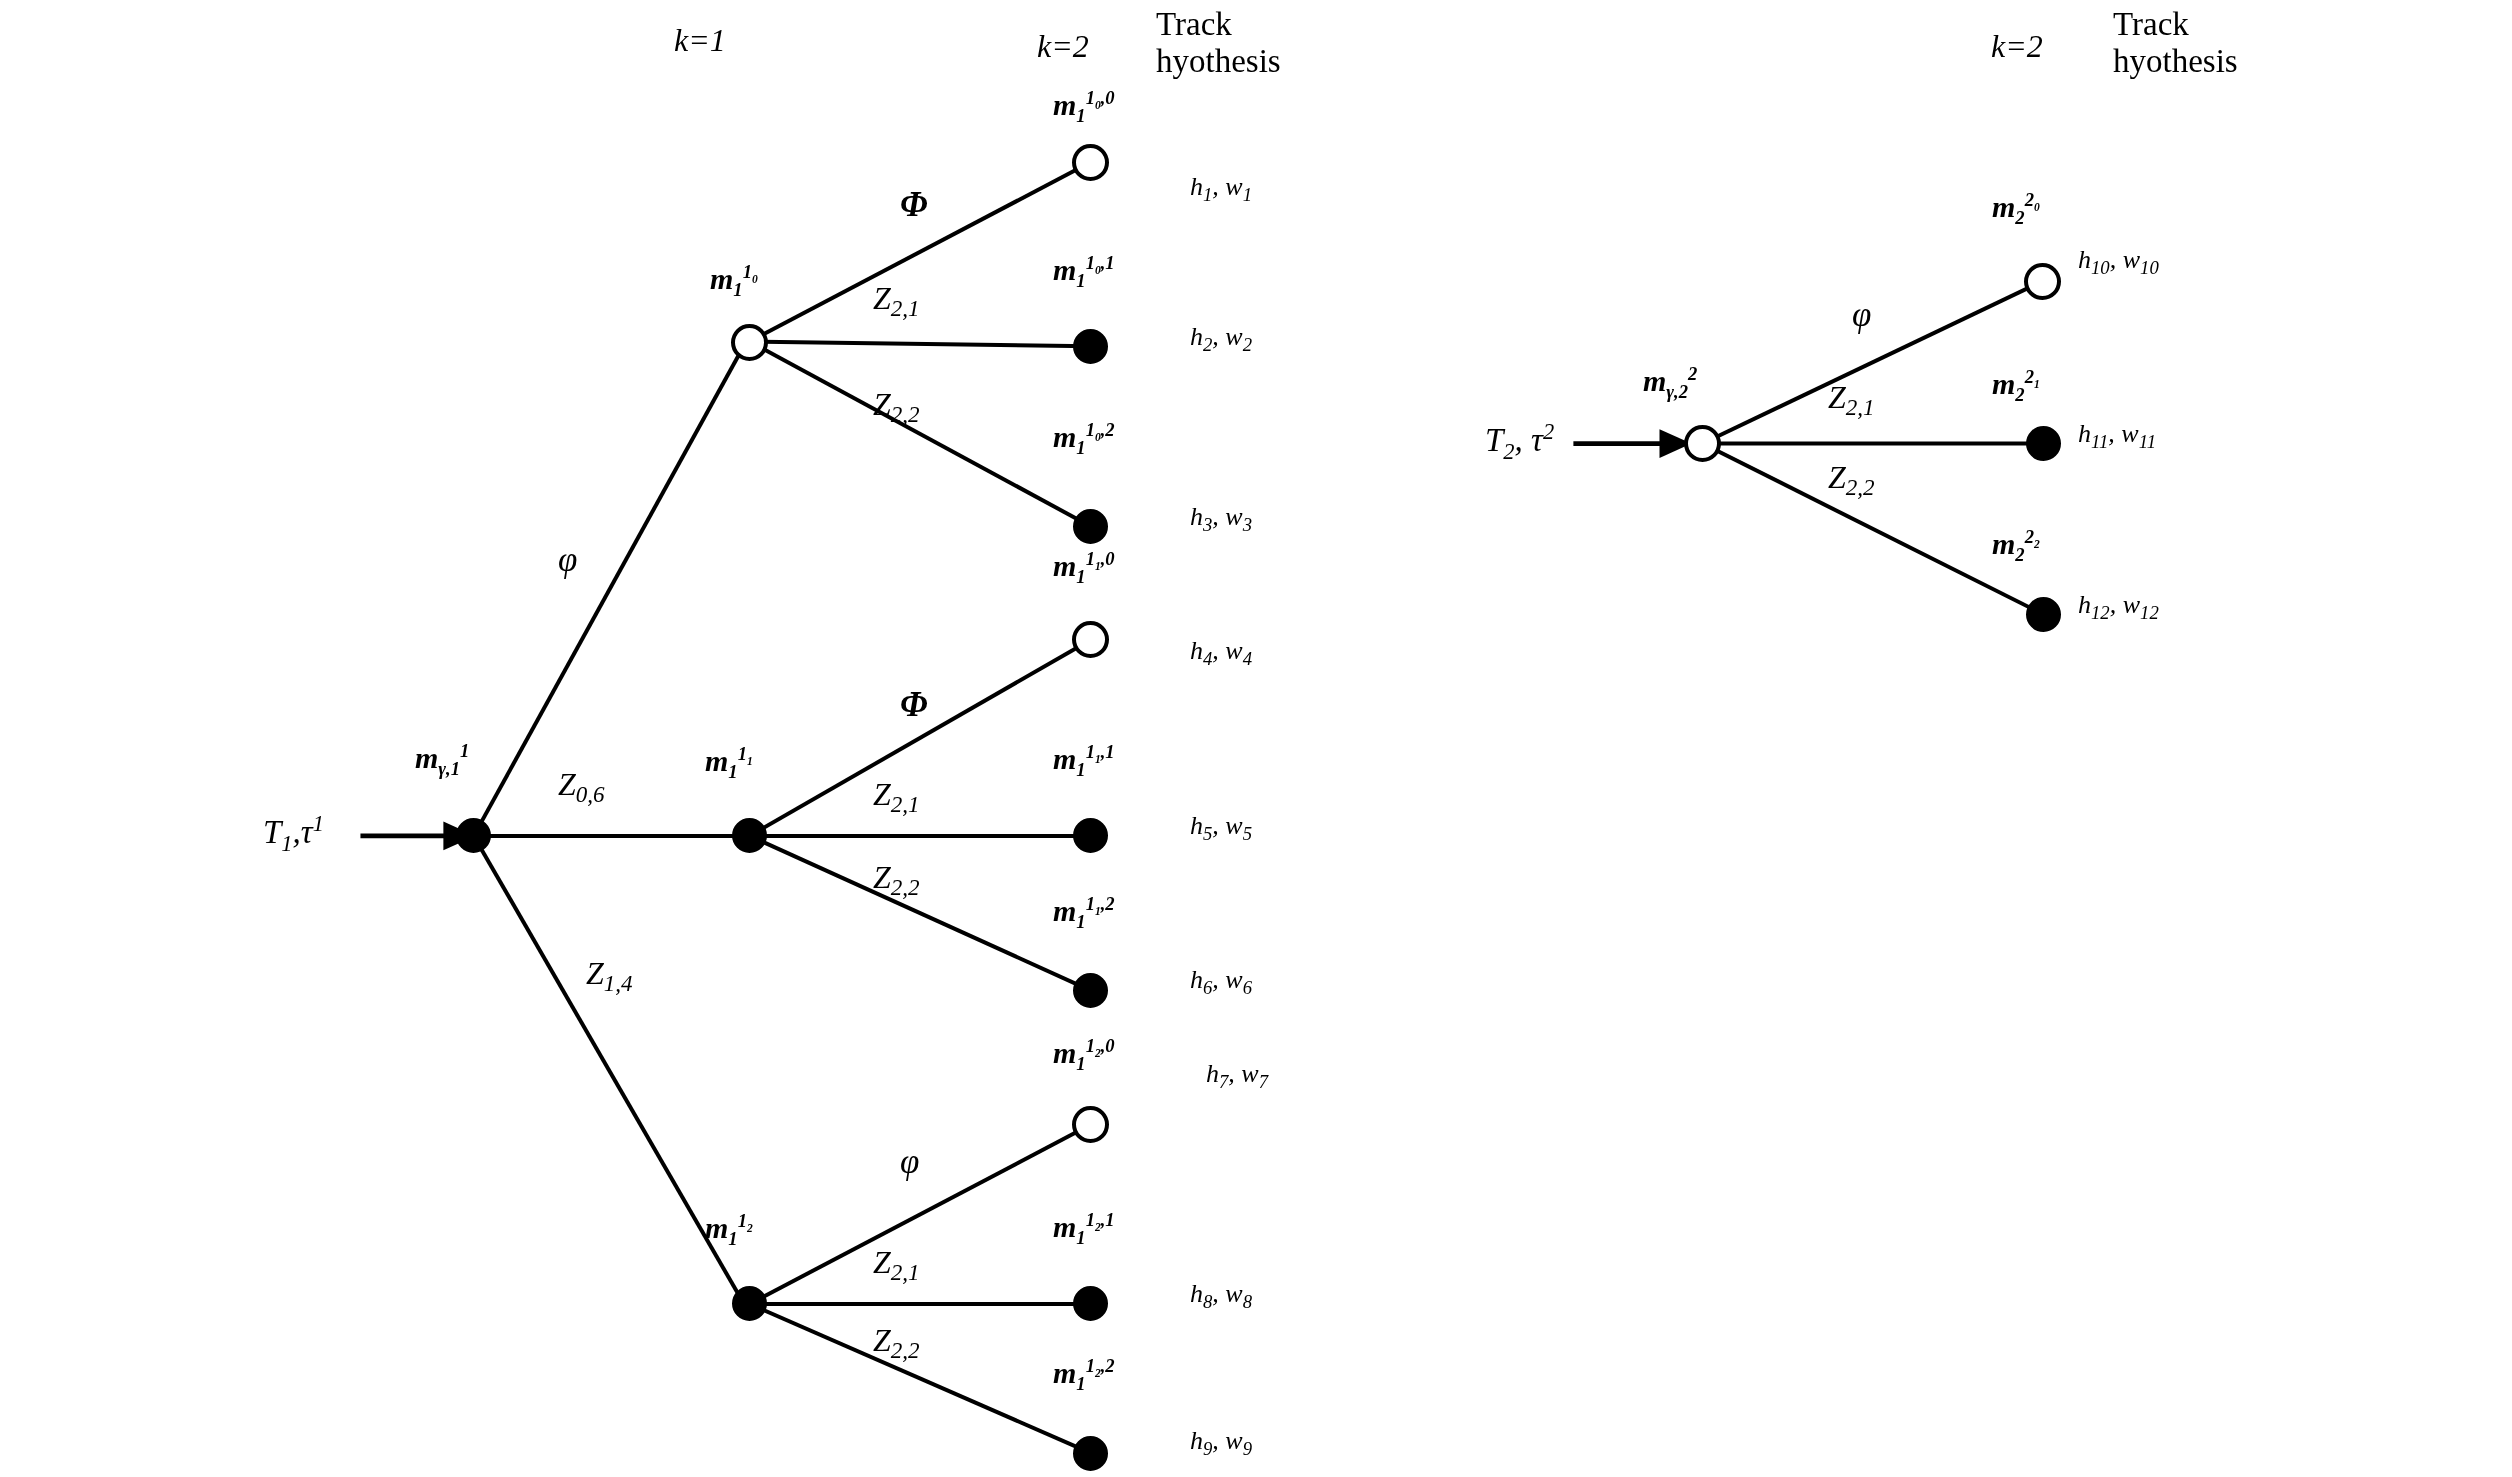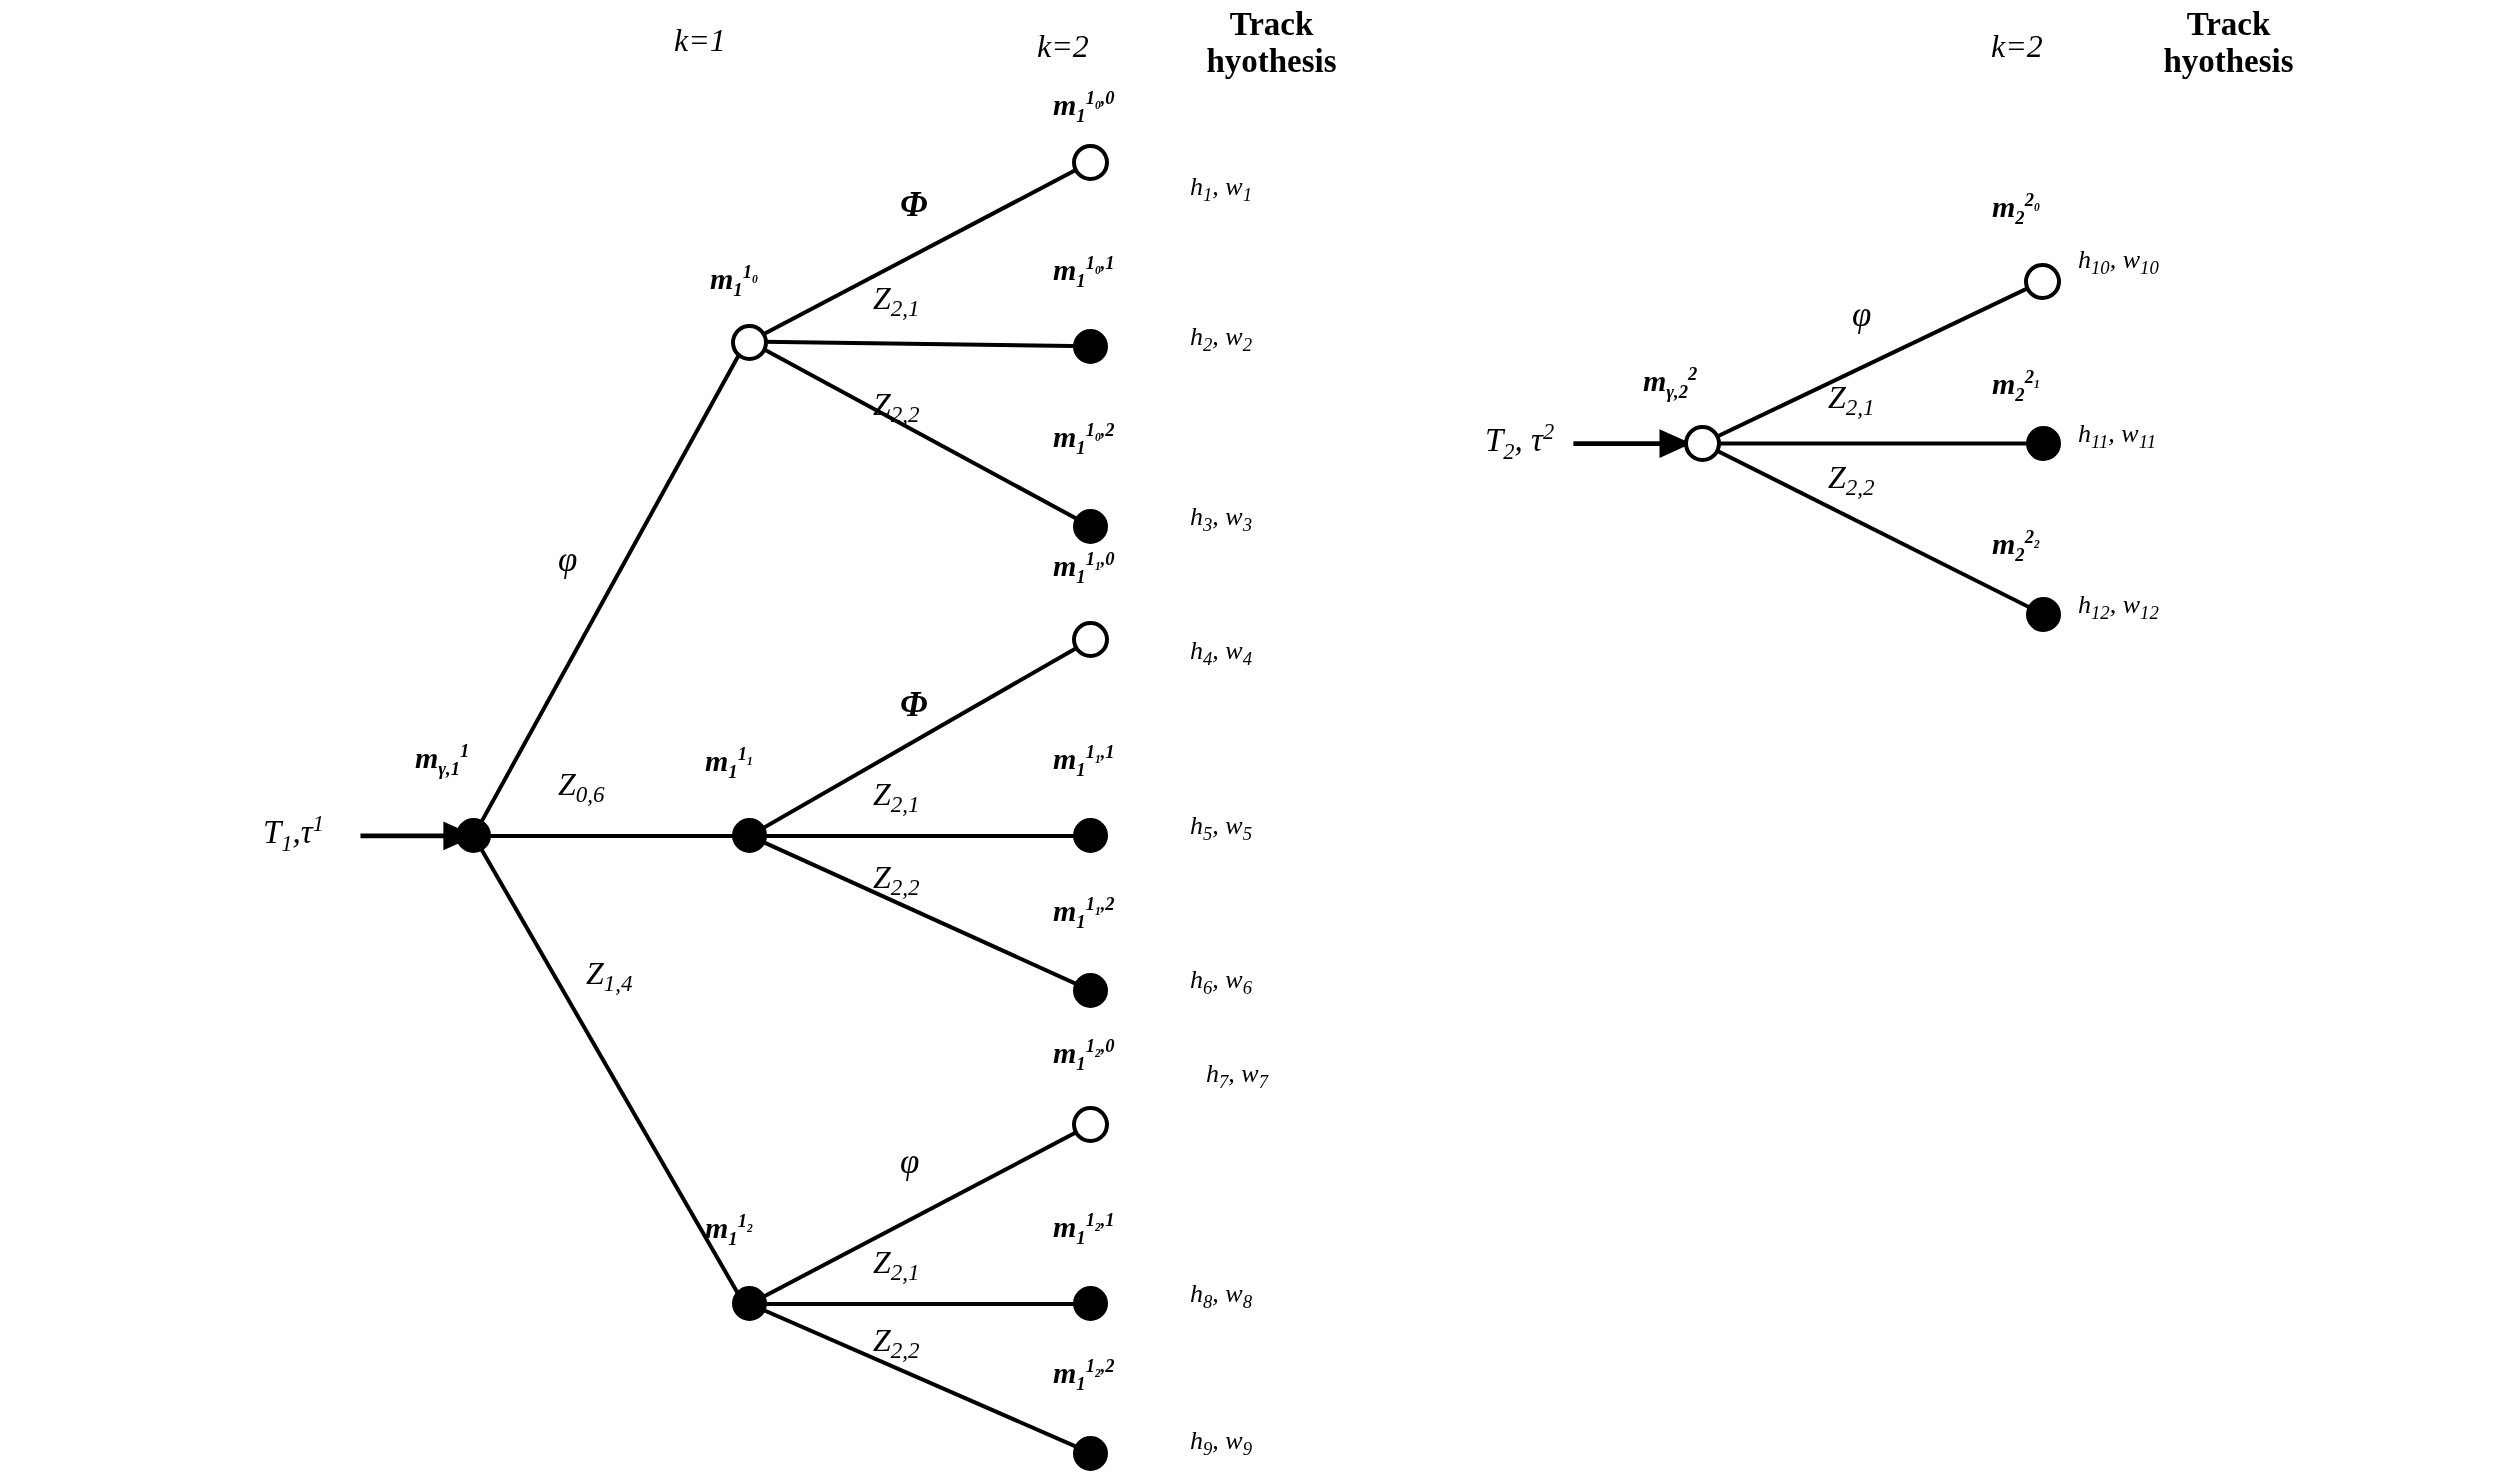--- a/index.html
+++ b/index.html
@@ -29,24 +29,23 @@
     position: absolute;
     white-space: nowrap;
     line-height: 1;
   }
   .colhead {
     font-style: italic;
     font-size: 32px;
   }
   .trackhead {
     font-size: 33px;
-    text-align: center;
+    text-align: left;
     line-height: 1.12;
     font-style: normal;
-    font-weight: bold;
   }
   .node {
     position: absolute;
     border-radius: 50%;
     box-sizing: border-box;
   }
   .node.filled {
     background: #000000;
     border: 2.4px solid #000000;
   }

